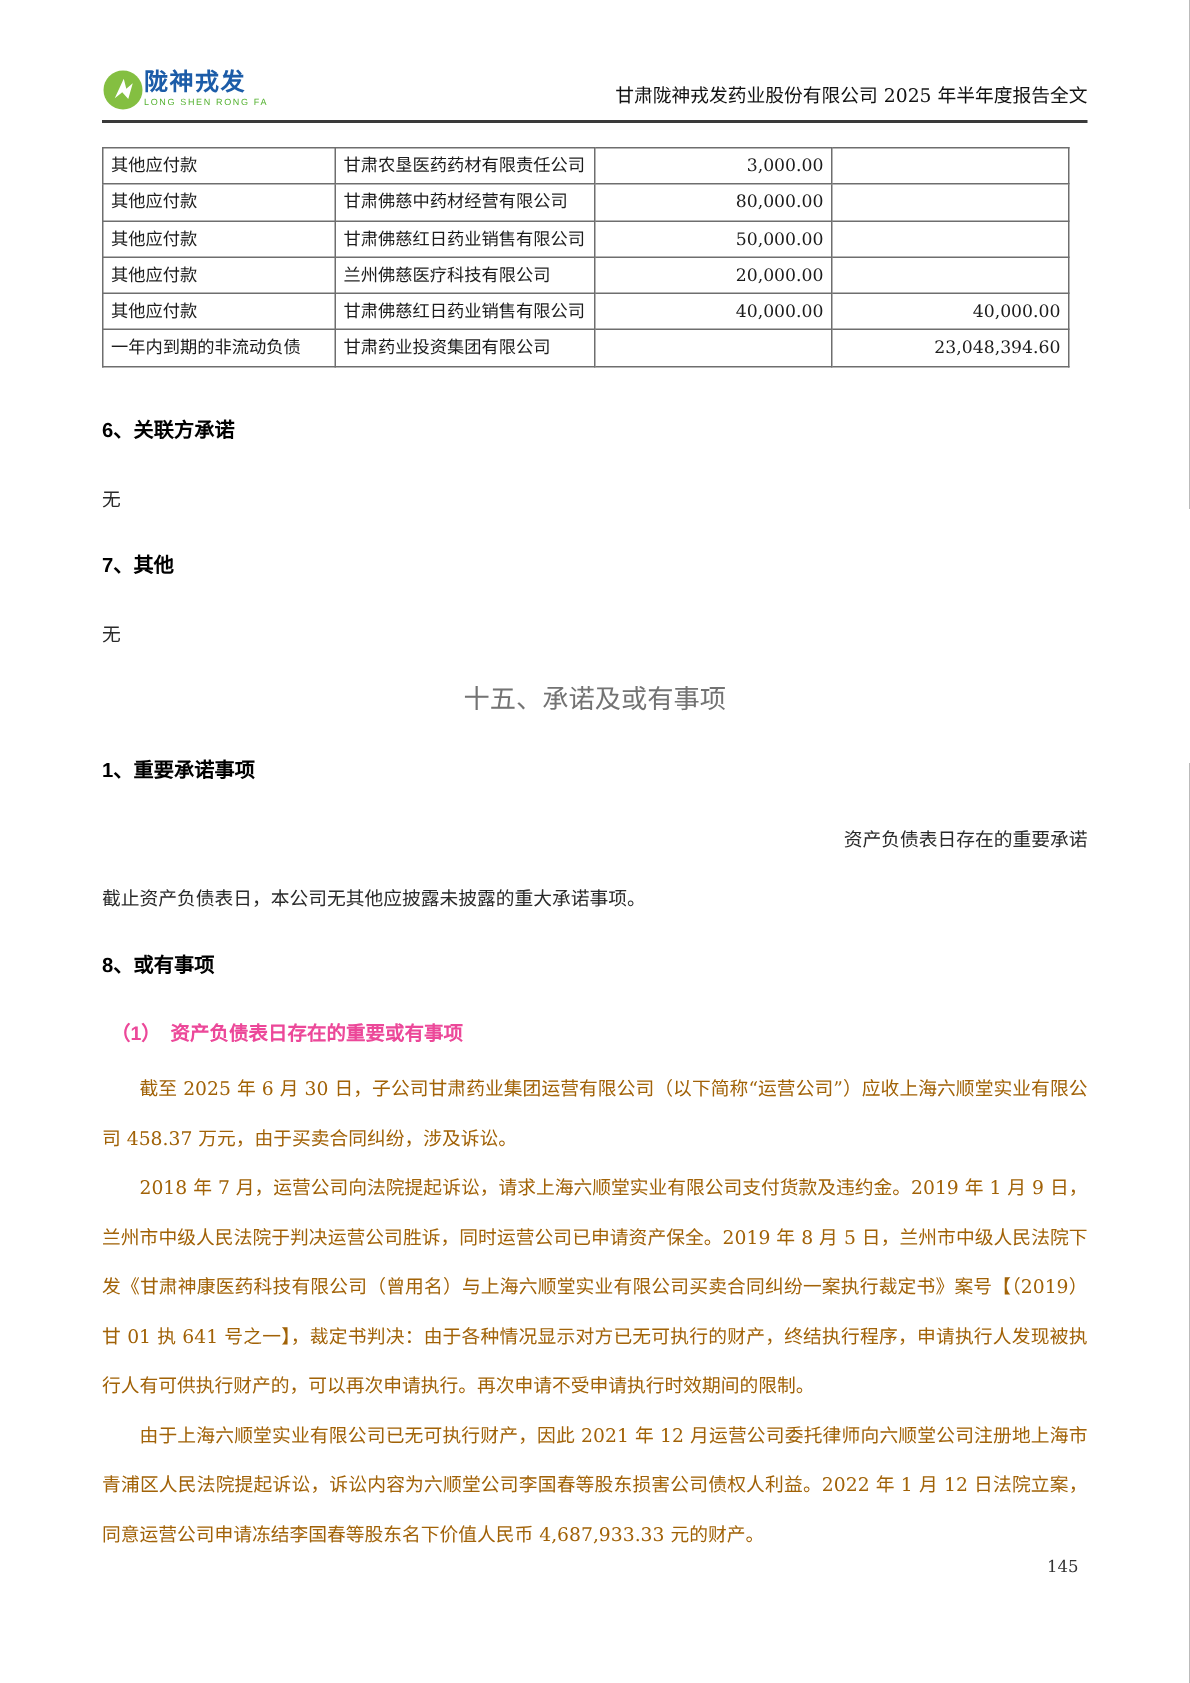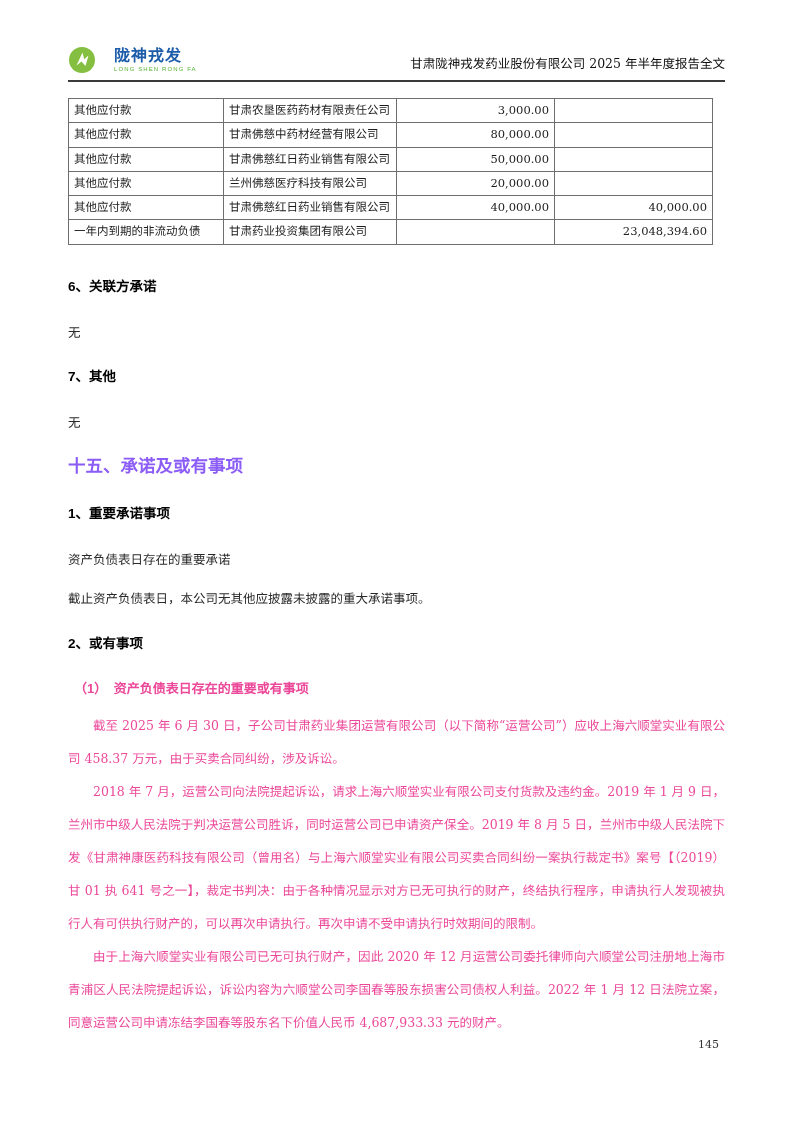--- a/index.html
+++ b/index.html
@@ -17,21 +17,21 @@
   .hdr {
     margin:0 68px;
     padding-top:46px;
     display:flex;
     justify-content:space-between;
     align-items:flex-end;
     border-bottom:2.5px solid #3a3a3a;
     padding-bottom:6px;
     height:82px;
   }
-  .logo { display:flex; align-items:center; gap:18px; }
+  .logo { display:flex; align-items:center; gap:0; }
   .logo-mark svg { display:block; }
   .logo-text { display:flex; flex-direction:column; line-height:1; }
   .logo-cn {
     font-family:"Liberation Sans","DejaVu Sans",sans-serif;
     font-weight:bold; font-size:16px; letter-spacing:1px;
   }
   .logo-en {
     font-family:"Liberation Sans","DejaVu Sans",sans-serif;
     font-size:6px; letter-spacing:1.1px; margin-top:2px;
   }
@@ -55,41 +55,41 @@
   td.c-party { text-align:left; }
   td.c-amt { text-align:right; padding-right:7px; }
   
   .content { margin:0 68px; }
   .h-sub {
     font-family:"Liberation Sans","DejaVu Sans",sans-serif;
     font-weight:bold; font-size:13.5px; color:#000;
   }
   .h-big {
     font-family:"Liberation Sans","DejaVu Sans",sans-serif;
-    font-weight:bold; font-size:17.5px; color:#8b5cf6;
+    font-weight:normal; font-size:17.5px; color:#737373;text-align:center;
   }
   .h-num {
     font-family:"Liberation Sans","DejaVu Sans",sans-serif;
     font-weight:bold; font-size:13px; color:#ec4899;
     padding-left:6px;
   }
   .plain { font-size:12.5px; color:#2a2a2a; }
   .para {
-    font-size:12.5px; color:#ec4899;
+    font-size:12.5px; color:#a16207;
     line-height:33px;
     text-align:justify;
     text-indent:2em;
   }
   .mt-s6  { margin-top:30px; }
   .mt-wu1 { margin-top:27px; }
   .mt-s7  { margin-top:24px; }
   .mt-wu2 { margin-top:27px; }
   .mt-s15 { margin-top:21px; }
   .mt-s151{ margin-top:25px; }
-  .mt-p1  { margin-top:27px; }
+  .mt-p1  { margin-top:27px;text-align:right; }
   .mt-p2  { margin-top:20px; }
   .mt-s152{ margin-top:25px; }
   .mt-s1521{ margin-top:26px; }
   .mt-para{ margin-top:12px; }
   .pageno {
     position:absolute;
     top:1038px; left:698px;
     font-size:11px; color:#333;
   }
 </style>
@@ -165,22 +165,22 @@
     <div class="h-sub mt-s6">6、关联方承诺</div>
     <div class="plain mt-wu1">无</div>
     <div class="h-sub mt-s7">7、其他</div>
     <div class="plain mt-wu2">无</div>
 
     <div class="h-big mt-s15">十五、承诺及或有事项</div>
     <div class="h-sub mt-s151">1、重要承诺事项</div>
     <div class="plain mt-p1">资产负债表日存在的重要承诺</div>
     <div class="plain mt-p2">截止资产负债表日，本公司无其他应披露未披露的重大承诺事项。</div>
 
-    <div class="h-sub mt-s152">2、或有事项</div>
+    <div class="h-sub mt-s152">8、或有事项</div>
     <div class="h-num mt-s1521">（1）　资产负债表日存在的重要或有事项</div>
 
     <p class="para mt-para">截至 2025 年 6 月 30 日，子公司甘肃药业集团运营有限公司（以下简称“运营公司”）应收上海六顺堂实业有限公司 458.37 万元，由于买卖合同纠纷，涉及诉讼。</p>
     <p class="para">2018 年 7 月，运营公司向法院提起诉讼，请求上海六顺堂实业有限公司支付货款及违约金。2019 年 1 月 9 日，兰州市中级人民法院于判决运营公司胜诉，同时运营公司已申请资产保全。2019 年 8 月 5 日，兰州市中级人民法院下发《甘肃神康医药科技有限公司（曾用名）与上海六顺堂实业有限公司买卖合同纠纷一案执行裁定书》案号【（2019）甘 01 执 641 号之一】，裁定书判决：由于各种情况显示对方已无可执行的财产，终结执行程序，申请执行人发现被执行人有可供执行财产的，可以再次申请执行。再次申请不受申请执行时效期间的限制。</p>
-    <p class="para">由于上海六顺堂实业有限公司已无可执行财产，因此 2020 年 12 月运营公司委托律师向六顺堂公司注册地上海市青浦区人民法院提起诉讼，诉讼内容为六顺堂公司李国春等股东损害公司债权人利益。2022 年 1 月 12 日法院立案，同意运营公司申请冻结李国春等股东名下价值人民币 4,687,933.33 元的财产。</p>
+    <p class="para">由于上海六顺堂实业有限公司已无可执行财产，因此 2021 年 12 月运营公司委托律师向六顺堂公司注册地上海市青浦区人民法院提起诉讼，诉讼内容为六顺堂公司李国春等股东损害公司债权人利益。2022 年 1 月 12 日法院立案，同意运营公司申请冻结李国春等股东名下价值人民币 4,687,933.33 元的财产。</p>
   </div>
 
   <div class="pageno">145</div>
 </div>
 
 </body></html>

